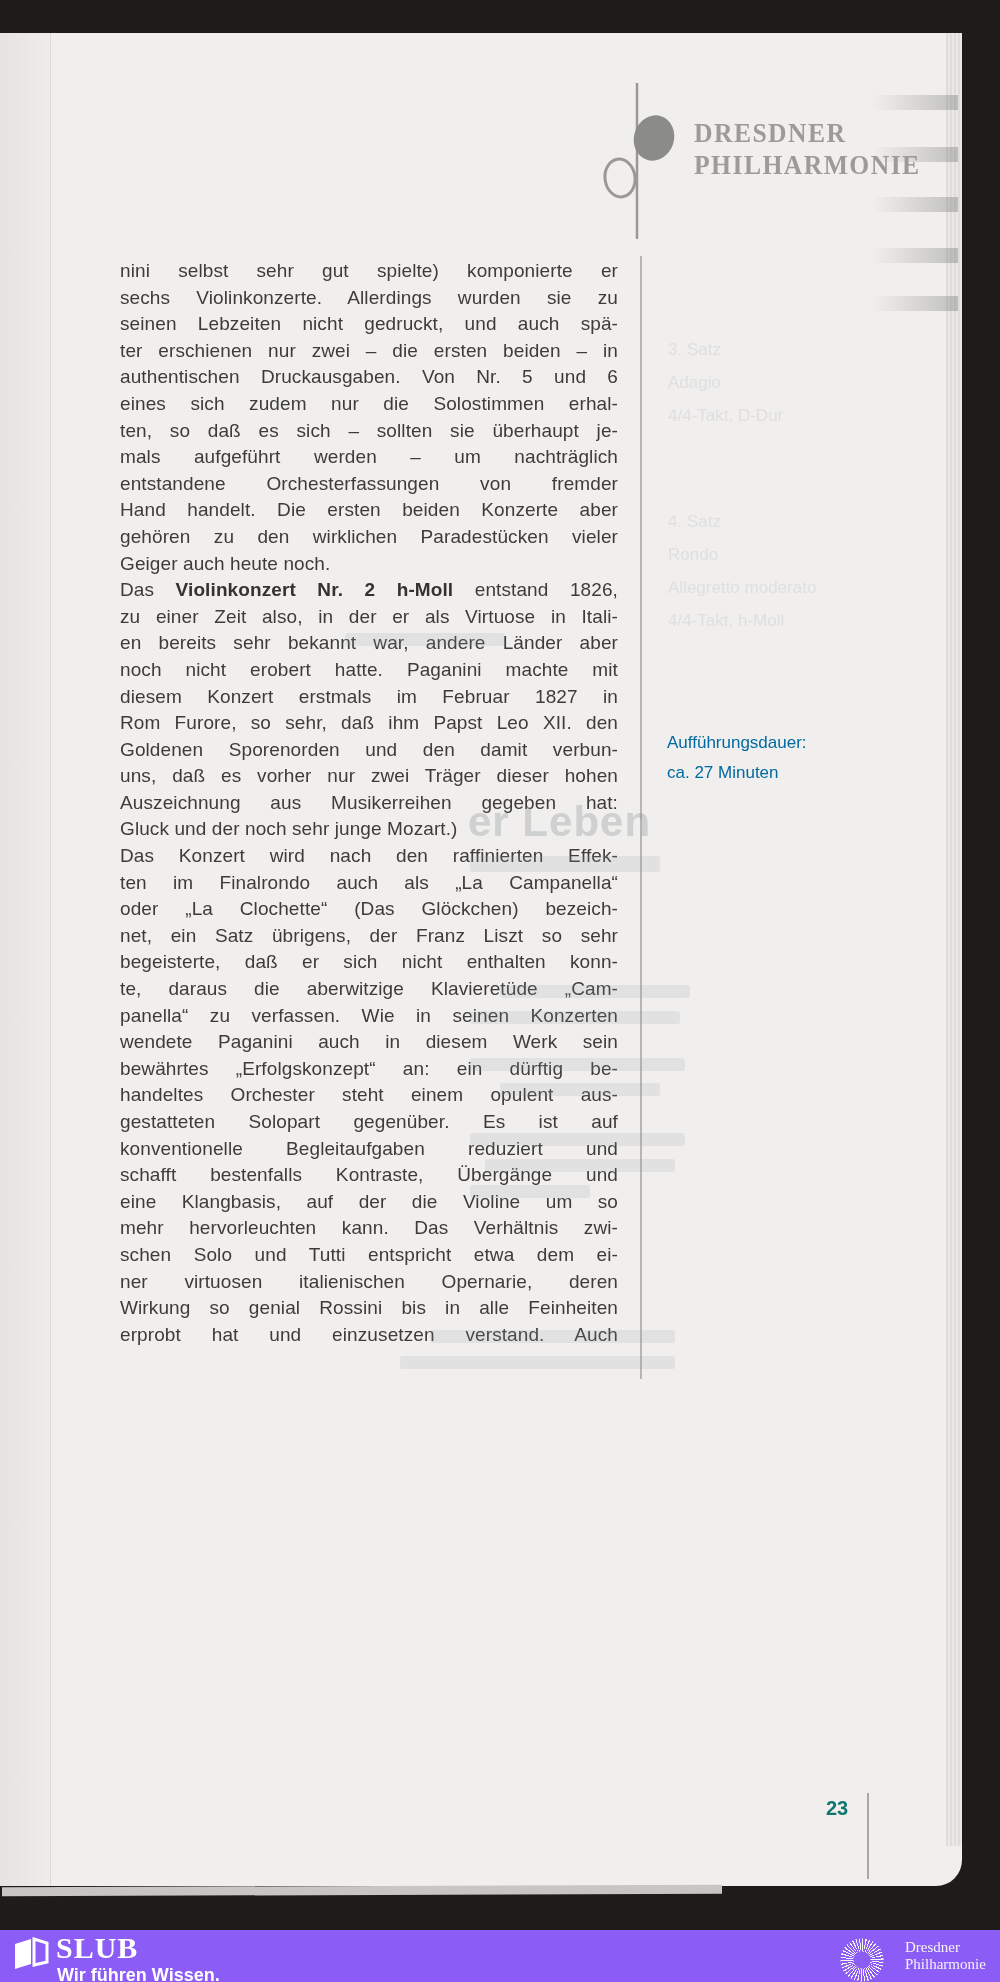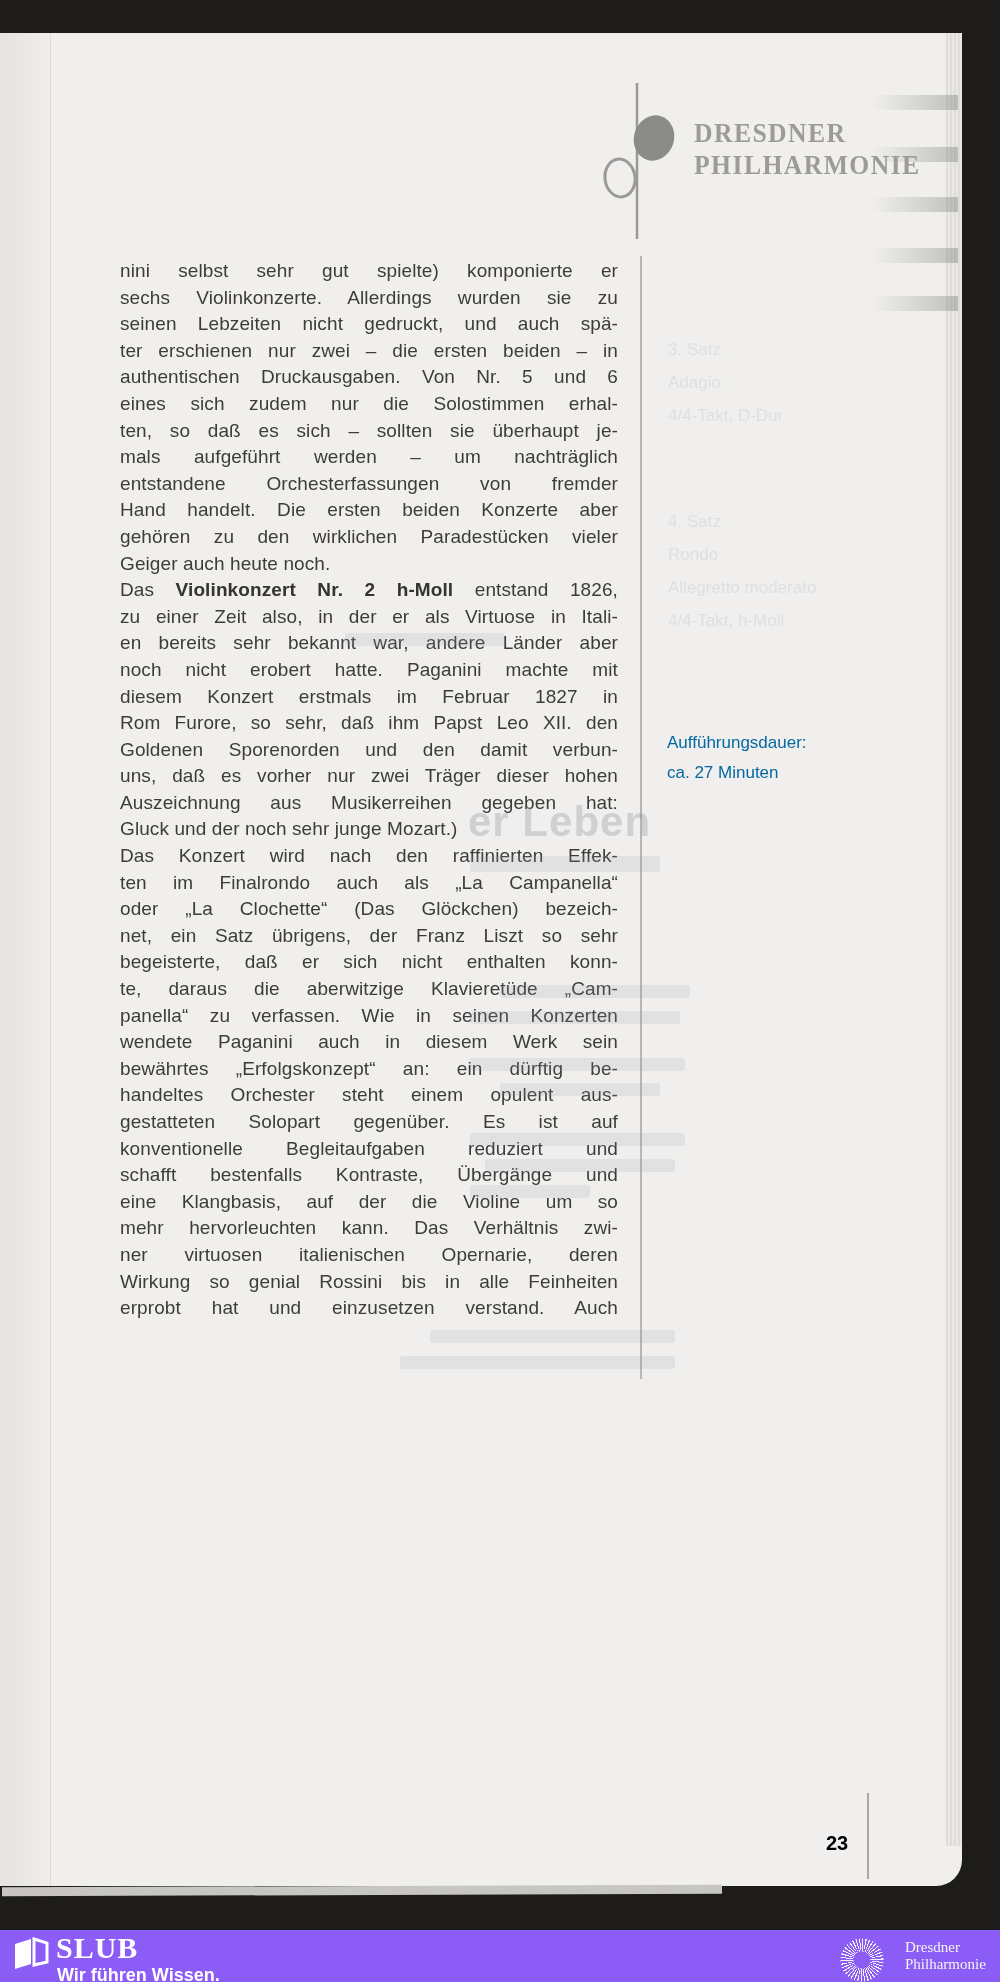--- a/index.html
+++ b/index.html
@@ -35,21 +35,21 @@
   .tl{height:26.6px;line-height:26.6px;font-size:19px;letter-spacing:.1px;
       text-align:justify;text-align-last:justify;white-space:nowrap;
       text-align-last:justify;}
   .tl.pe{text-align-last:left;}
   .tl b{font-weight:700;color:#343331;}
 
   
   .mnote{position:absolute;left:667px;top:695px;font-size:17px;line-height:30px;color:#0369a1;}
 
   
-  .pageno{position:absolute;left:826px;top:1764px;font-size:20px;font-weight:700;color:#000000;margin-top:35px;}
+  .pageno{position:absolute;left:826px;top:1764px;font-size:20px;font-weight:700;color:#0f766e;}
   .pageno-tick{position:absolute;left:867px;top:1760px;width:2px;height:86px;background:#a9a8a6;}
 
   
   .ghost-list{position:absolute;font-size:17px;line-height:33px;color:rgba(120,130,150,.14);
               filter:blur(.4px);}
   .ghost-headline{position:absolute;left:468px;top:765px;font-size:42px;font-weight:700;
               letter-spacing:1px;color:rgba(132,137,144,.30);filter:blur(.5px);}
   .smudge{position:absolute;height:13px;border-radius:3px;background:rgba(150,156,164,.16);
           filter:blur(.6px);}
 
@@ -126,20 +126,21 @@
         <div class="tl"><span>te, daraus die aberwitzige Klavieretüde „Cam-</span></div>
         <div class="tl"><span>panella“ zu verfassen. Wie in seinen Konzerten</span></div>
         <div class="tl"><span>wendete Paganini auch in diesem Werk sein</span></div>
         <div class="tl"><span>bewährtes „Erfolgskonzept“ an: ein dürftig be-</span></div>
         <div class="tl"><span>handeltes Orchester steht einem opulent aus-</span></div>
         <div class="tl"><span>gestatteten Solopart gegenüber. Es ist auf</span></div>
         <div class="tl"><span>konventionelle Begleitaufgaben reduziert und</span></div>
         <div class="tl"><span>schafft bestenfalls Kontraste, Übergänge und</span></div>
         <div class="tl"><span>eine Klangbasis, auf der die Violine um so</span></div>
         <div class="tl"><span>mehr hervorleuchten kann. Das Verhältnis zwi-</span></div>
+        <div class="tl"><span>schen Solo und Tutti entspricht etwa dem ei-</span></div>
         <div class="tl"><span>ner virtuosen italienischen Opernarie, deren</span></div>
         <div class="tl"><span>Wirkung so genial Rossini bis in alle Feinheiten</span></div>
         <div class="tl"><span>erprobt hat und einzusetzen verstand. Auch</span></div>
       </div>
 
     <div class="mnote">
       <div>Aufführungsdauer:</div>
       <div>ca. 27 Minuten</div>
     </div>
 

